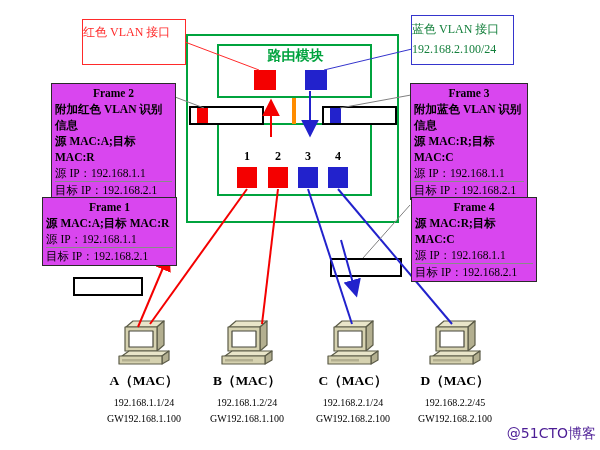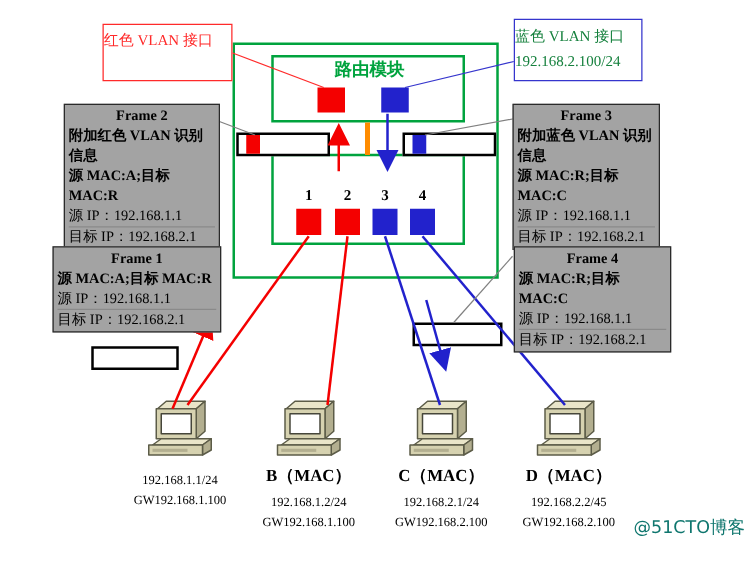--- a/index.html
+++ b/index.html
@@ -16,32 +16,32 @@
   .bar{position:absolute;height:15px;background:#fff;border:2px solid #000;z-index:4;}
   .bar .seg{position:absolute;top:0;bottom:0;left:6px;width:11px;}
   .seg.red{background:#f40000;} .seg.blue{background:#2222cc;}
   .whiterect{position:absolute;background:#fff;border:2px solid #000;z-index:4;}
   
   #lines{position:absolute;left:0;top:0;z-index:6;pointer-events:none;}
   
   .vlabel{position:absolute;background:#fff;text-align:left;font-size:12px;line-height:20px;z-index:10;}
   .vlabel.red{border:1px solid #ff2a2a;color:#ff2a2a;}
   .vlabel.blue{border:1px solid #3535cd;color:#15803d;}
-  .frame{position:absolute;background:#a3a3a3;border:1px solid #2a2a2a;font-size:11.5px;
+  .frame{position:absolute;background:#d946ef;border:1px solid #2a2a2a;font-size:11.5px;
          line-height:16px;padding:1px 3px;z-index:10;}
   .frame .t{text-align:center;font-weight:bold;}
   .frame .b{font-weight:bold;}
   .frame .dst{border-top:1px solid #8a8a8a;}
   
   .pcwrap{position:absolute;width:60px;height:50px;z-index:3;}
   .hostlabel{position:absolute;width:116px;text-align:center;z-index:3;}
   .hostlabel .nm{font-weight:bold;font-size:13.5px;}
   .hostlabel .ip{font-size:10px;margin-top:7px;}
   .hostlabel .gw{font-size:10px;margin-top:5px;}
-  .watermark{position:absolute;right:4px;bottom:19px;color:#0f766e;font-size:14px;
+  .watermark{position:absolute;right:4px;bottom:7px;color:#4c1d95;font-size:14px;
              font-family:"DejaVu Sans","Liberation Sans",sans-serif;z-index:11;}
 </style>
 </head>
 <body>
 
 <div id="stage">
 
   <div class="greenbox" style="left:186px;top:34px;width:209px;height:185px;"></div>
   <div class="greenbox" style="left:217px;top:44px;width:151px;height:50px;"></div>
   <div class="greenbox" style="left:217px;top:123px;width:151px;height:69px;"></div>
@@ -120,20 +120,21 @@
           <rect x="15" y="13" width="24" height="16" fill="#ffffff" stroke="#46463a"></rect>
         <polygon points="8,38 15,33 55,33 48,38" fill="#e9e5c9"></polygon>
           <polygon points="48,38 55,33 55,42 48,46" fill="#b3af90"></polygon>
         <rect x="5" y="38" width="43" height="8" fill="#d6d2b0"></rect>
           <rect x="8" y="41" width="28" height="2.5" fill="#b3af90" stroke="none"></rect>
       </g>
     </svg>
   </div>
 
   <div class="hostlabel" style="left:86px;top:372px;">
+    <div class="nm">A（MAC）</div>
     <div class="ip">192.168.1.1/24</div>
     <div class="gw">GW192.168.1.100</div>
   </div>
   <div class="hostlabel" style="left:189px;top:372px;">
     <div class="nm">B（MAC）</div>
     <div class="ip">192.168.1.2/24</div>
     <div class="gw">GW192.168.1.100</div>
   </div>
   <div class="hostlabel" style="left:295px;top:372px;">
     <div class="nm">C（MAC）</div>

